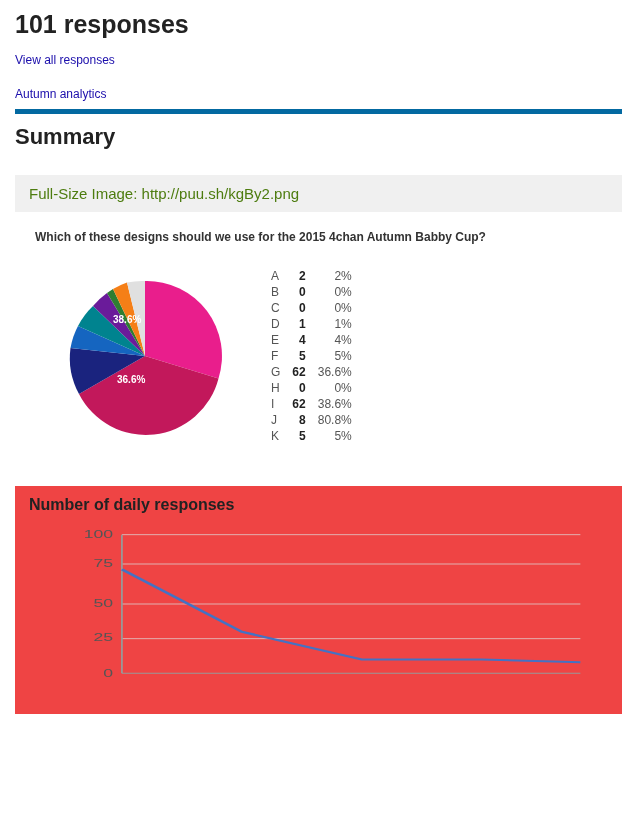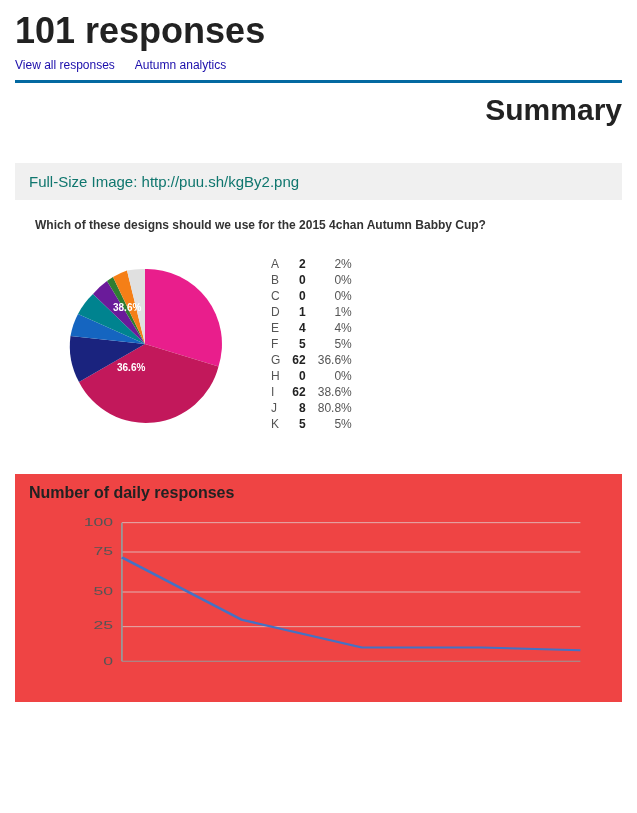--- a/index.html
+++ b/index.html
@@ -1,26 +1,26 @@
 <!DOCTYPE html>
 <html><head>
   <meta charset="utf-8">
   <style>
     * { margin: 0; padding: 0; box-sizing: border-box; }
     body { font-family: Arial, sans-serif; font-size: 13px; color: #222; background: #fff; padding: 10px 15px; width: 637px; }
 
-    #header-title { font-size: 36px; font-weight: bold; margin-bottom: 6px; }
+    #header-title { font-size: 25px; font-weight: bold; margin-bottom: 14px; }
 
-    #top-links { display: flex; gap: 20px; margin-bottom: 10px; padding-bottom: 8px; border-bottom: 3px solid #0369a1; }
+    #top-links { display: flex; gap: 20px; margin-bottom: 10px; padding-bottom: 8px; border-bottom: 5px solid #0369a1; flex-direction: column; }
     .top-link { color: #1a0dab; text-decoration: none; font-size: 12px; cursor: pointer; }
 
-    #summary-heading { font-size: 30px; font-weight: bold; margin-bottom: 26px; text-align: right; }
+    #summary-heading { font-size: 22px; font-weight: bold; margin-bottom: 15px; }
 
     .card { background: #f0f0f0; padding: 10px 14px; margin-bottom: 18px; }
-    .card-title { font-size: 15px; font-weight: normal; color: #0f766e; }
+    .card-title { font-size: 15px; font-weight: normal; color: #4d7c0f; }
 
     .question-label { font-size: 12px; color: #333; margin-bottom: 12px; font-weight: bold; }
 
     .pie-section { display: flex; align-items: center; gap: 30px; margin-bottom: 20px; padding: 10px 20px; }
 
     .pie-container { position: relative; width: 180px; height: 180px; flex-shrink: 0; }
 
     .legend-table { border-collapse: collapse; font-size: 12px; }
     .legend-table td { padding: 1px 6px; }
     .legend-table .col-letter { color: #555; }

